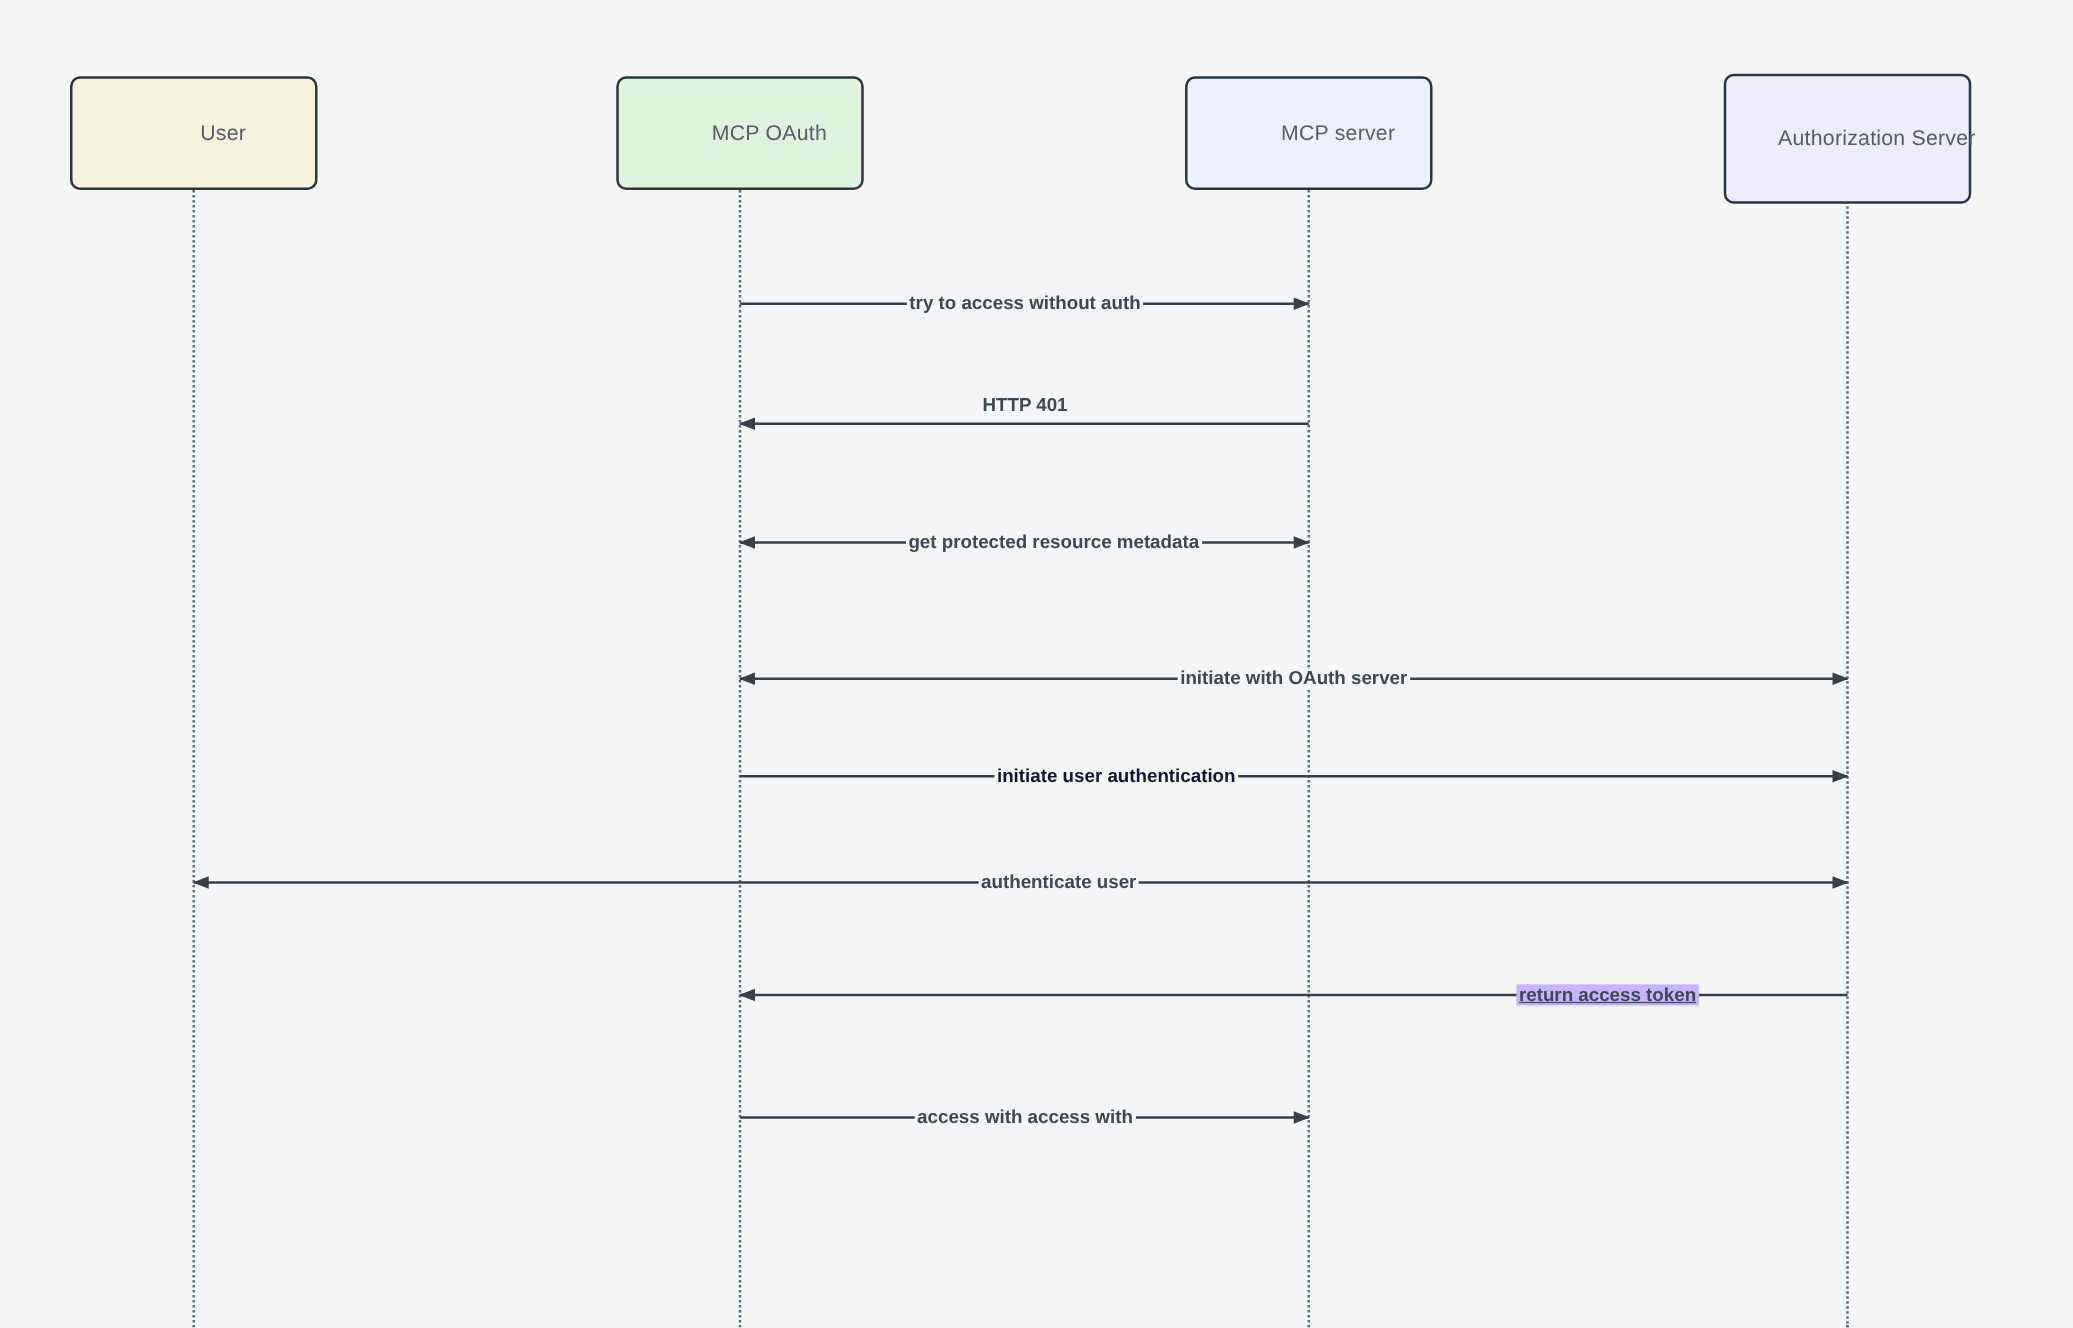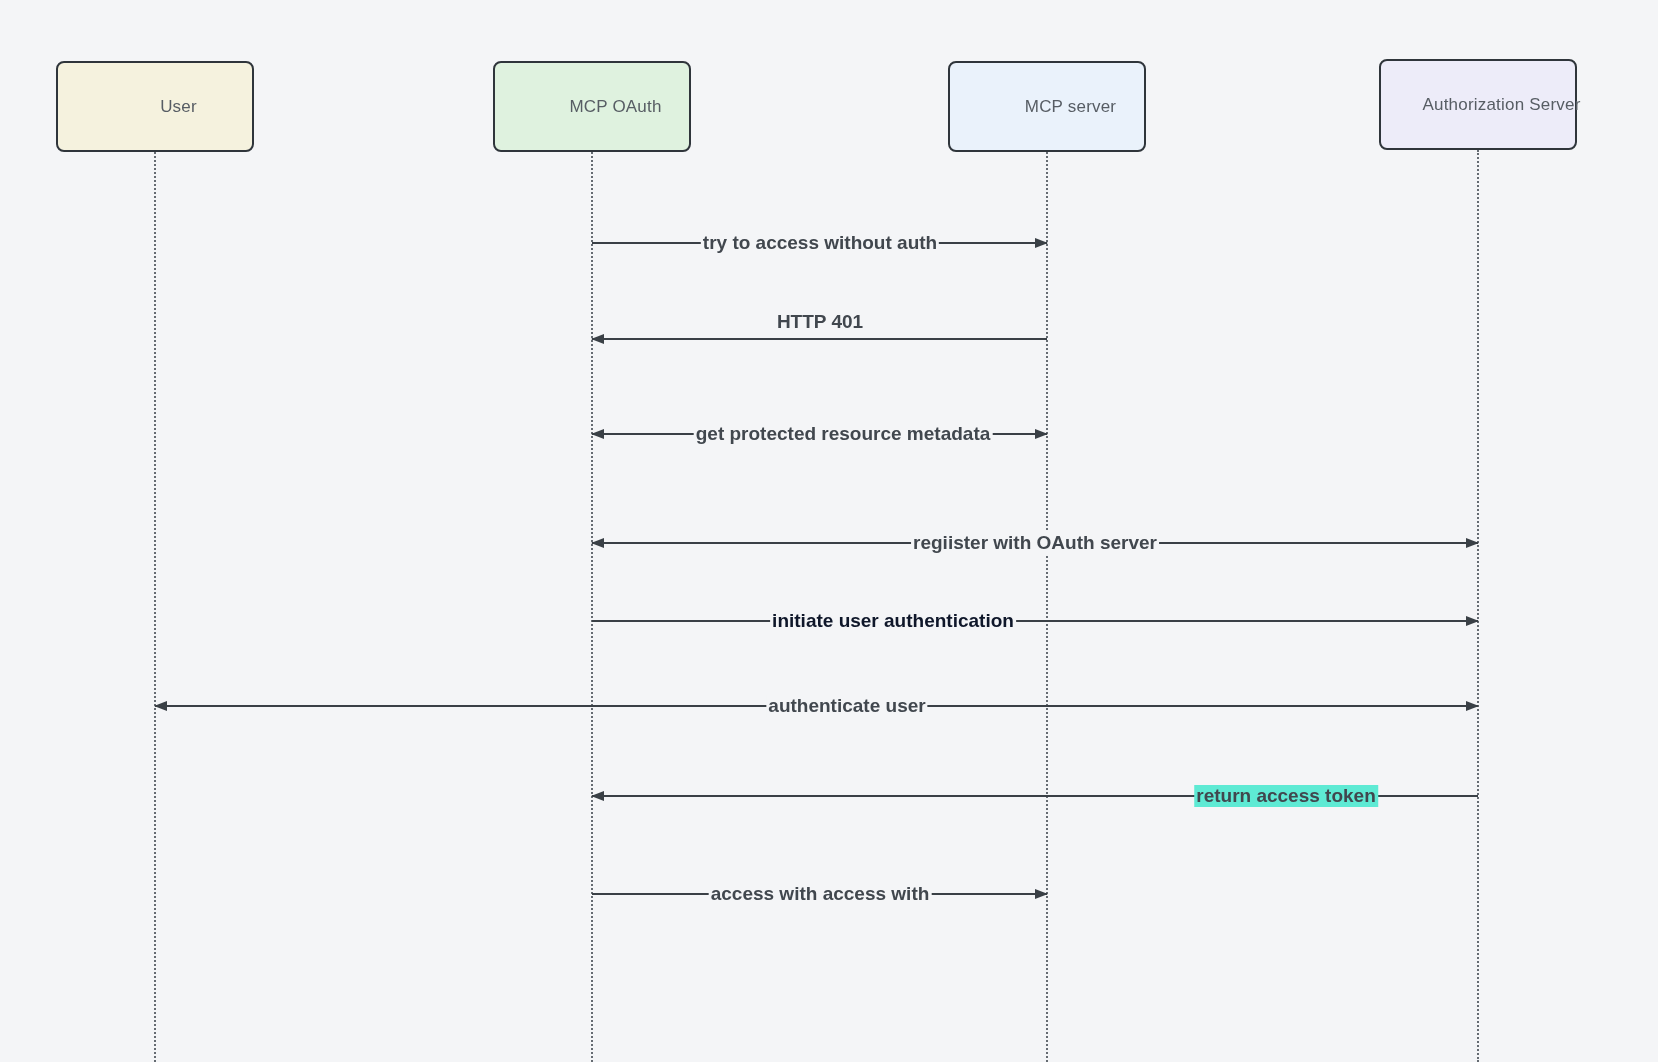--- a/index.html
+++ b/index.html
@@ -39,21 +39,21 @@
     border-top:5px solid transparent;
     border-bottom:5px solid transparent;
     transform:translateY(-50%);
   }
   .head-right{right:-1px;border-left-width:13px;border-left-style:solid;}
   .head-left{left:-1px;border-right-width:13px;border-right-style:solid;}
   .msg-label{
     position:absolute;
     top:0;
     transform:translate(-50%,-50%);
-    font-size:19px;
+    font-size:15px;
     font-weight:bold;
     white-space:nowrap;
     padding:0 2px;
   }
   .msg-label.above{
     transform:translate(-50%,-100%);
     top:-6px;
     padding:0 4px;
   }
 </style>
@@ -67,21 +67,21 @@
     </div>
     <div class="lifeline" style="left: 591px; top: 152px; height: 910px; border-left-color: rgb(101, 107, 114);"></div>
     <div class="actor-box" style="left: 493px; top: 61px; width: 198px; height: 91px; background: rgb(223, 242, 223); border-color: rgb(47, 53, 59); color: rgb(87, 93, 100);">
       <span class="actor-label">MCP OAuth</span>
     </div>
     <div class="lifeline" style="left: 1046px; top: 152px; height: 910px; border-left-color: rgb(101, 107, 114);"></div>
     <div class="actor-box" style="left: 948px; top: 61px; width: 198px; height: 91px; background: rgb(234, 242, 251); border-color: rgb(47, 53, 59); color: rgb(87, 93, 100);">
       <span class="actor-label">MCP server</span>
     </div>
     <div class="lifeline" style="left: 1477px; top: 150px; height: 912px; border-left-color: rgb(101, 107, 114);"></div>
-    <div class="actor-box" style="left: 1379px; top: 59px; width: 198px; height: 91px; background: rgb(237, 236, 249); border-color: rgb(47, 53, 59); color: rgb(87, 93, 100);">
+    <div class="actor-box" style="left: 1379px; top: 59px; width: 198px; height: 104px; background: rgb(237, 236, 249); border-color: rgb(47, 53, 59); color: rgb(87, 93, 100);">
       <span class="actor-label">Authorization Server</span>
     </div>
     <div class="msg" style="left: 592px; top: 243px; width: 455px;">
       <div class="msg-line" style="border-top-color: rgb(58, 64, 70);"></div>
       <div class="head head-right" style="border-left-color: rgb(58, 64, 70);"></div>
       <span class="msg-label" style="left: 228px; color: rgb(65, 71, 78); background: rgb(244, 245, 247);">try to access without auth</span>
     </div>
     <div class="msg" style="left: 592px; top: 339px; width: 455px;">
       <div class="msg-line" style="border-top-color: rgb(58, 64, 70);"></div>
       <div class="head head-left" style="border-right-color: rgb(58, 64, 70);"></div>
@@ -90,36 +90,36 @@
     <div class="msg" style="left: 592px; top: 434px; width: 455px;">
       <div class="msg-line" style="border-top-color: rgb(58, 64, 70);"></div>
       <div class="head head-right" style="border-left-color: rgb(58, 64, 70);"></div>
       <div class="head head-left" style="border-right-color: rgb(58, 64, 70);"></div>
       <span class="msg-label" style="left: 228px; color: rgb(65, 71, 78); background: rgb(244, 245, 247); margin-left: 23px;">get protected resource metadata</span>
     </div>
     <div class="msg" style="left: 592px; top: 543px; width: 886px;">
       <div class="msg-line" style="border-top-color: rgb(58, 64, 70);"></div>
       <div class="head head-right" style="border-left-color: rgb(58, 64, 70);"></div>
       <div class="head head-left" style="border-right-color: rgb(58, 64, 70);"></div>
-      <span class="msg-label" style="left: 443px; color: rgb(65, 71, 78); background: rgb(244, 245, 247);">regiister with OAuth server</span>
+      <span class="msg-label" style="left: 443px; color: rgb(65, 71, 78); background: rgb(244, 245, 247);">initiate with OAuth server</span>
     </div>
     <div class="msg" style="left: 592px; top: 621px; width: 886px;">
       <div class="msg-line" style="border-top-color: rgb(58, 64, 70);"></div>
       <div class="head head-right" style="border-left-color: rgb(58, 64, 70);"></div>
       <span class="msg-label" style="left: 301px; color: #0f172a; background: rgb(244, 245, 247); text-align: right;">initiate user authentication</span>
     </div>
     <div class="msg" style="left: 155px; top: 706px; width: 1323px;">
       <div class="msg-line" style="border-top-color: rgb(58, 64, 70);"></div>
       <div class="head head-right" style="border-left-color: rgb(58, 64, 70);"></div>
       <div class="head head-left" style="border-right-color: rgb(58, 64, 70);"></div>
       <span class="msg-label" style="left: 692px; color: rgb(65, 71, 78); background: rgb(244, 245, 247);">authenticate user</span>
     </div>
     <div class="msg" style="left: 592px; top: 796px; width: 886px;">
       <div class="msg-line" style="border-top-color: rgb(58, 64, 70);"></div>
       <div class="head head-left" style="border-right-color: rgb(58, 64, 70);"></div>
-      <span class="msg-label" style="left: 694px; color: rgb(65, 71, 78); background: #5eead4;">return access token</span>
+      <span class="msg-label" style="left: 694px; color: rgb(65, 71, 78); background: #c4b5fd; text-decoration: underline;">return access token</span>
     </div>
     <div class="msg" style="left: 592px; top: 894px; width: 455px;">
       <div class="msg-line" style="border-top-color: rgb(58, 64, 70);"></div>
       <div class="head head-right" style="border-left-color: rgb(58, 64, 70);"></div>
       <span class="msg-label" style="left: 228px; color: rgb(65, 71, 78); background: rgb(244, 245, 247);">access with access with</span>
     </div>
   </div>
 
 </body></html>

